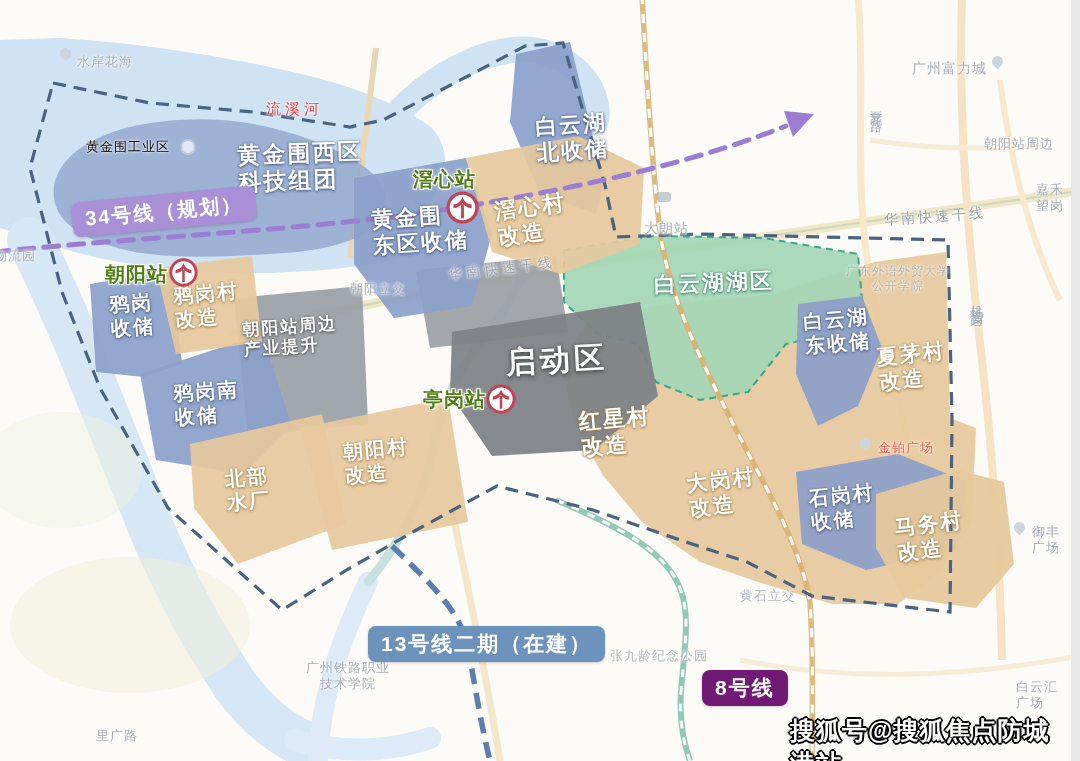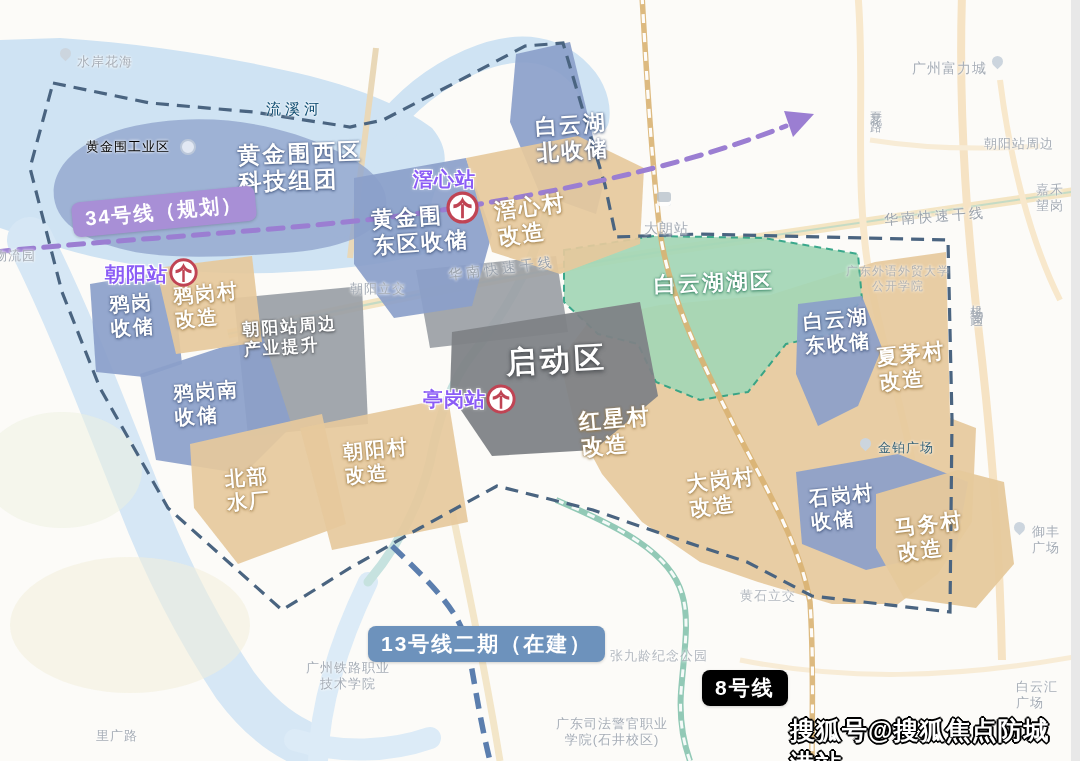--- a/index.html
+++ b/index.html
@@ -9,31 +9,31 @@
   
   .zl{position:absolute;font-weight:bold;color:#fff;white-space:pre-line;line-height:1.18;
       letter-spacing:2px;font-size:20px;transform:rotate(var(--r,0deg));z-index:3;}
   .on-blue{text-shadow:0 1px 3px rgba(62,82,122,.95),0 0 2px rgba(62,82,122,.65);}
   .on-tan{text-shadow:0 1px 3px rgba(152,118,62,.95),0 0 2px rgba(152,118,62,.7);}
   .on-gray{text-shadow:0 1px 3px rgba(70,73,77,.95),0 0 2px rgba(70,73,77,.7);}
   .on-green{text-shadow:0 1px 3px rgba(42,122,92,.95),0 0 2px rgba(42,122,92,.7);}
   .qd{font-size:30px;letter-spacing:4px;
       text-shadow:0 2px 4px rgba(66,70,74,.95),0 0 3px rgba(66,70,74,.85);}
   
-  .stn{position:absolute;font-size:20px;font-weight:bold;color:#8b5cf6;letter-spacing:1px;z-index:4;
+  .stn{position:absolute;font-size:20px;font-weight:bold;color:#4d7c0f;letter-spacing:1px;z-index:4;
        text-shadow:-1px -1px 0 #fff,1px -1px 0 #fff,-1px 1px 0 #fff,1px 1px 0 #fff,0 0 4px #fff;}
   .micon{position:absolute;z-index:4;}
   
   .badge{position:absolute;color:#fff;font-weight:bold;font-size:21px;padding:4px 13px;
          border-radius:8px;letter-spacing:2px;z-index:5;box-shadow:0 1px 3px rgba(0,0,0,.18);
          transform:rotate(var(--r,0deg));white-space:nowrap;}
   
   .poi{position:absolute;font-size:13px;color:#a6adb6;letter-spacing:1px;white-space:pre-line;
        line-height:1.25;z-index:2;text-shadow:0 0 3px #fff,0 0 3px #fff;transform:rotate(var(--r,0deg));}
-  .poi-b{color:#0c4a6e;}
+  .poi-b{color:#ef4444;}
   .vert{writing-mode:vertical-rl;letter-spacing:3px;}
   .pin{position:absolute;width:11px;height:11px;background:#ccd5de;border-radius:50% 50% 50% 0;
        transform:rotate(-45deg);z-index:2;}
   .dot-ic{position:absolute;width:12px;height:12px;border:2px solid #bcc8da;border-radius:50%;
        background:rgba(255,255,255,.7);z-index:2;}
   .rail-ic{position:absolute;width:14px;height:14px;background:#b9c3cd;border-radius:3px;z-index:2;
        box-shadow:inset 0 -4px 0 #fff;opacity:.8;}
   
   .wm{position:absolute;font-size:25px;font-weight:bold;color:#fff;letter-spacing:1px;z-index:9;
       text-shadow:2px 0 0 #000,-2px 0 0 #000,0 2px 0 #000,0 -2px 0 #000,
@@ -109,22 +109,20 @@
   <div class="poi" style="left:1036px;top:182px;">嘉禾望岗</div>
   <div class="poi vert" style="left:868px;top:102px;font-size:12px;">夏花一路</div>
   <span class="rail-ic" style="left:657px;top:192px;"></span>
   <div class="poi" style="left:644px;top:220px;font-size:14px;">大朗站</div>
   <div class="poi vert" style="left:968px;top:294px;font-size:13px;">机场高速</div>
   <div class="poi" style="left:846px;top:264px;font-size:12px;opacity:.8;text-align:center;">广东外语外贸大学
 公开学院</div>
   <span class="pin" style="left:860px;top:438px;"></span>
   <div class="poi poi-b" style="left:878px;top:440px;opacity:.8;">金铂广场</div>
   <div class="poi" style="left:610px;top:648px;opacity:.85;">张九龄纪念公园</div>
-  <div class="poi" style="left:556px;top:716px;text-align:center;">广东司法警官职业
-学院(石井校区)</div>
   <div class="poi" style="left:306px;top:660px;text-align:center;">广州铁路职业
 技术学院</div>
   <div class="poi" style="left:96px;top:728px;">里广路</div>
   <div class="poi" style="left:740px;top:588px;opacity:.85;">黄石立交</div>
   <div class="poi" style="left:1016px;top:644px;margin-top:35px;">白云汇广场</div>
   <span class="pin" style="left:1014px;top:522px;"></span>
   <div class="poi" style="left:1032px;top:524px;">御丰广场</div>
 
   <div class="zl on-blue" style="left:238px;top:140px;font-size:23px;--r:-2deg;">黄金围西区
 科技组团</div>
@@ -178,17 +176,17 @@
   <div class="stn" style="left:423px;top:386px;">亭岗站</div>
   <div class="micon" style="left:486px;top:384px;">
     <svg width="30" height="30" viewBox="0 0 40 40">
         <circle cx="20" cy="20" r="17.5" fill="#fff" stroke="#c04454" stroke-width="4"></circle>
         <path fill="#c04454" d="M20 7 C18 13 14 16 9 16.5 L9 21 C14 20.5 18 18 20 14.5 C22 18 26 20.5 31 21 L31 16.5 C26 16 22 13 20 7 Z M18.3 16 L18.3 33 L21.7 33 L21.7 16 Z"></path>
       </svg>
   </div>
 
   <div class="badge" style="left:72px;top:194px;background:#a88fd6;font-size:20px;--r:-5.5deg;">34号线（规划）</div>
   <div class="badge" style="left:368px;top:626px;background:#6d92bc;">13号线二期（在建）</div>
-  <div class="badge" style="left:702px;top:670px;background:#000000;">8号线</div>
+  <div class="badge" style="left:702px;top:670px;background:#701a75;">8号线</div>
 
   <div class="wm" style="left:790px;top:714px;">搜狐号@搜狐焦点防城港站</div>
 
 </div>
 
 </body></html>

